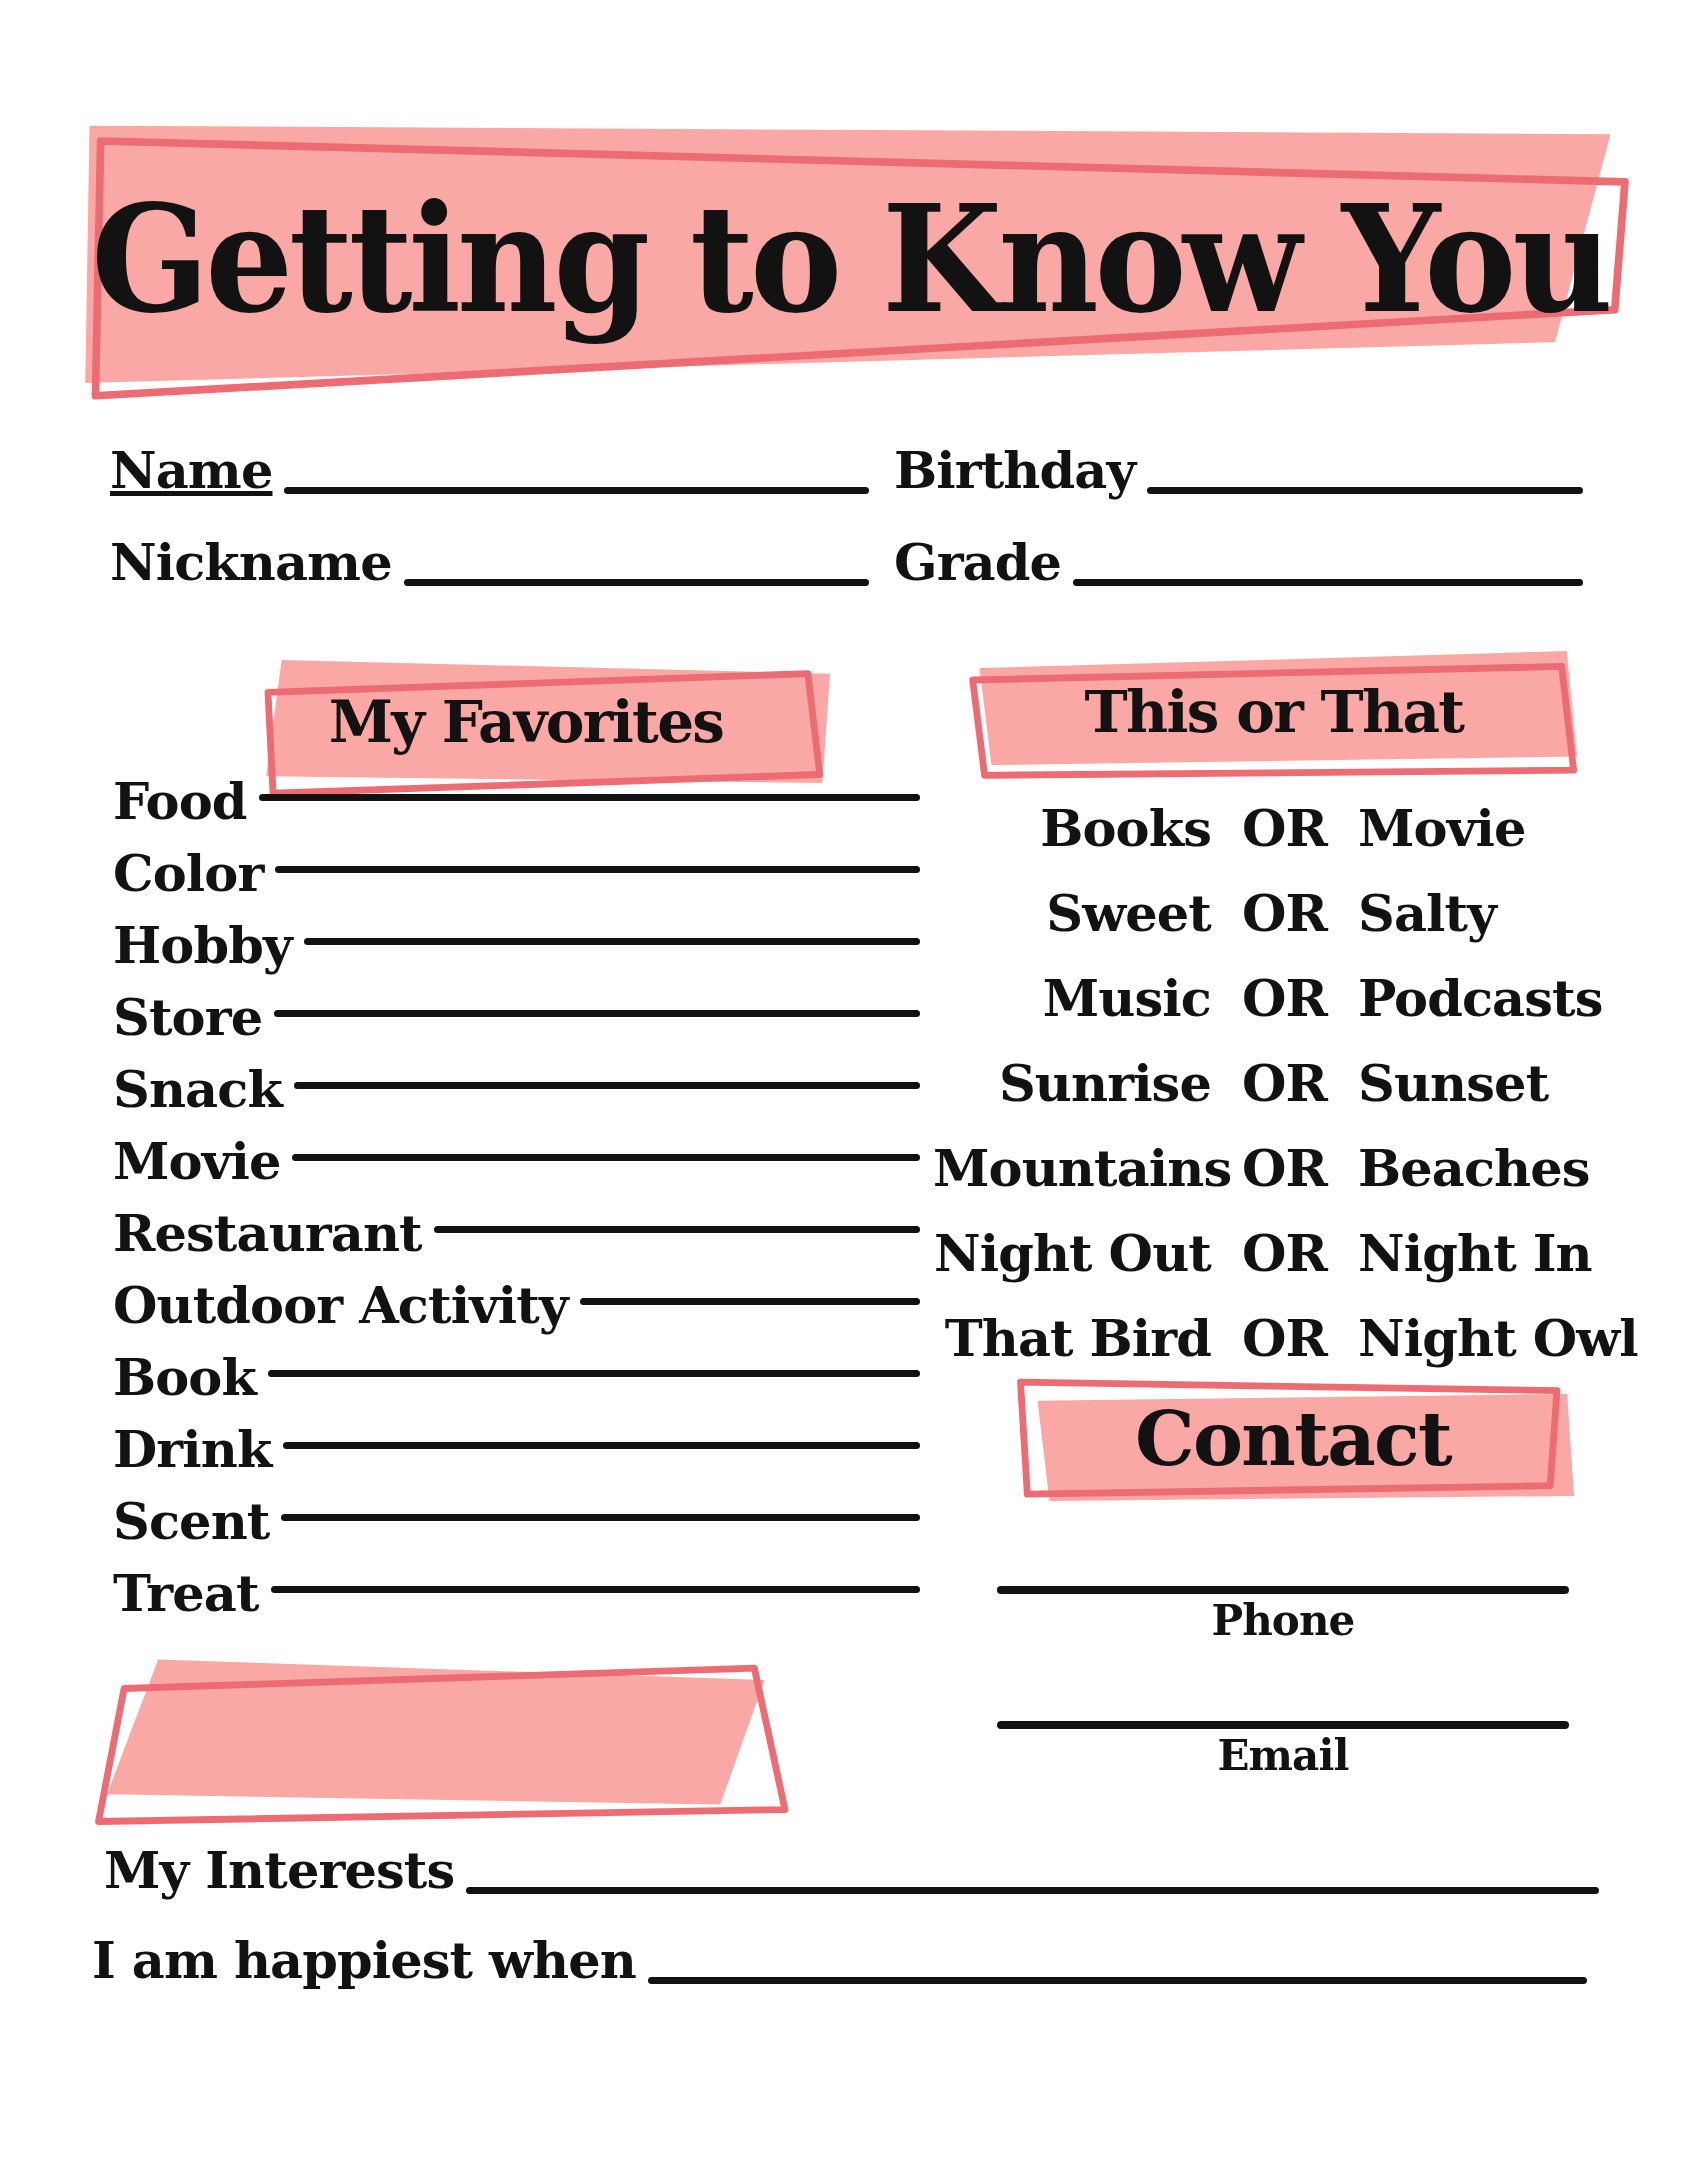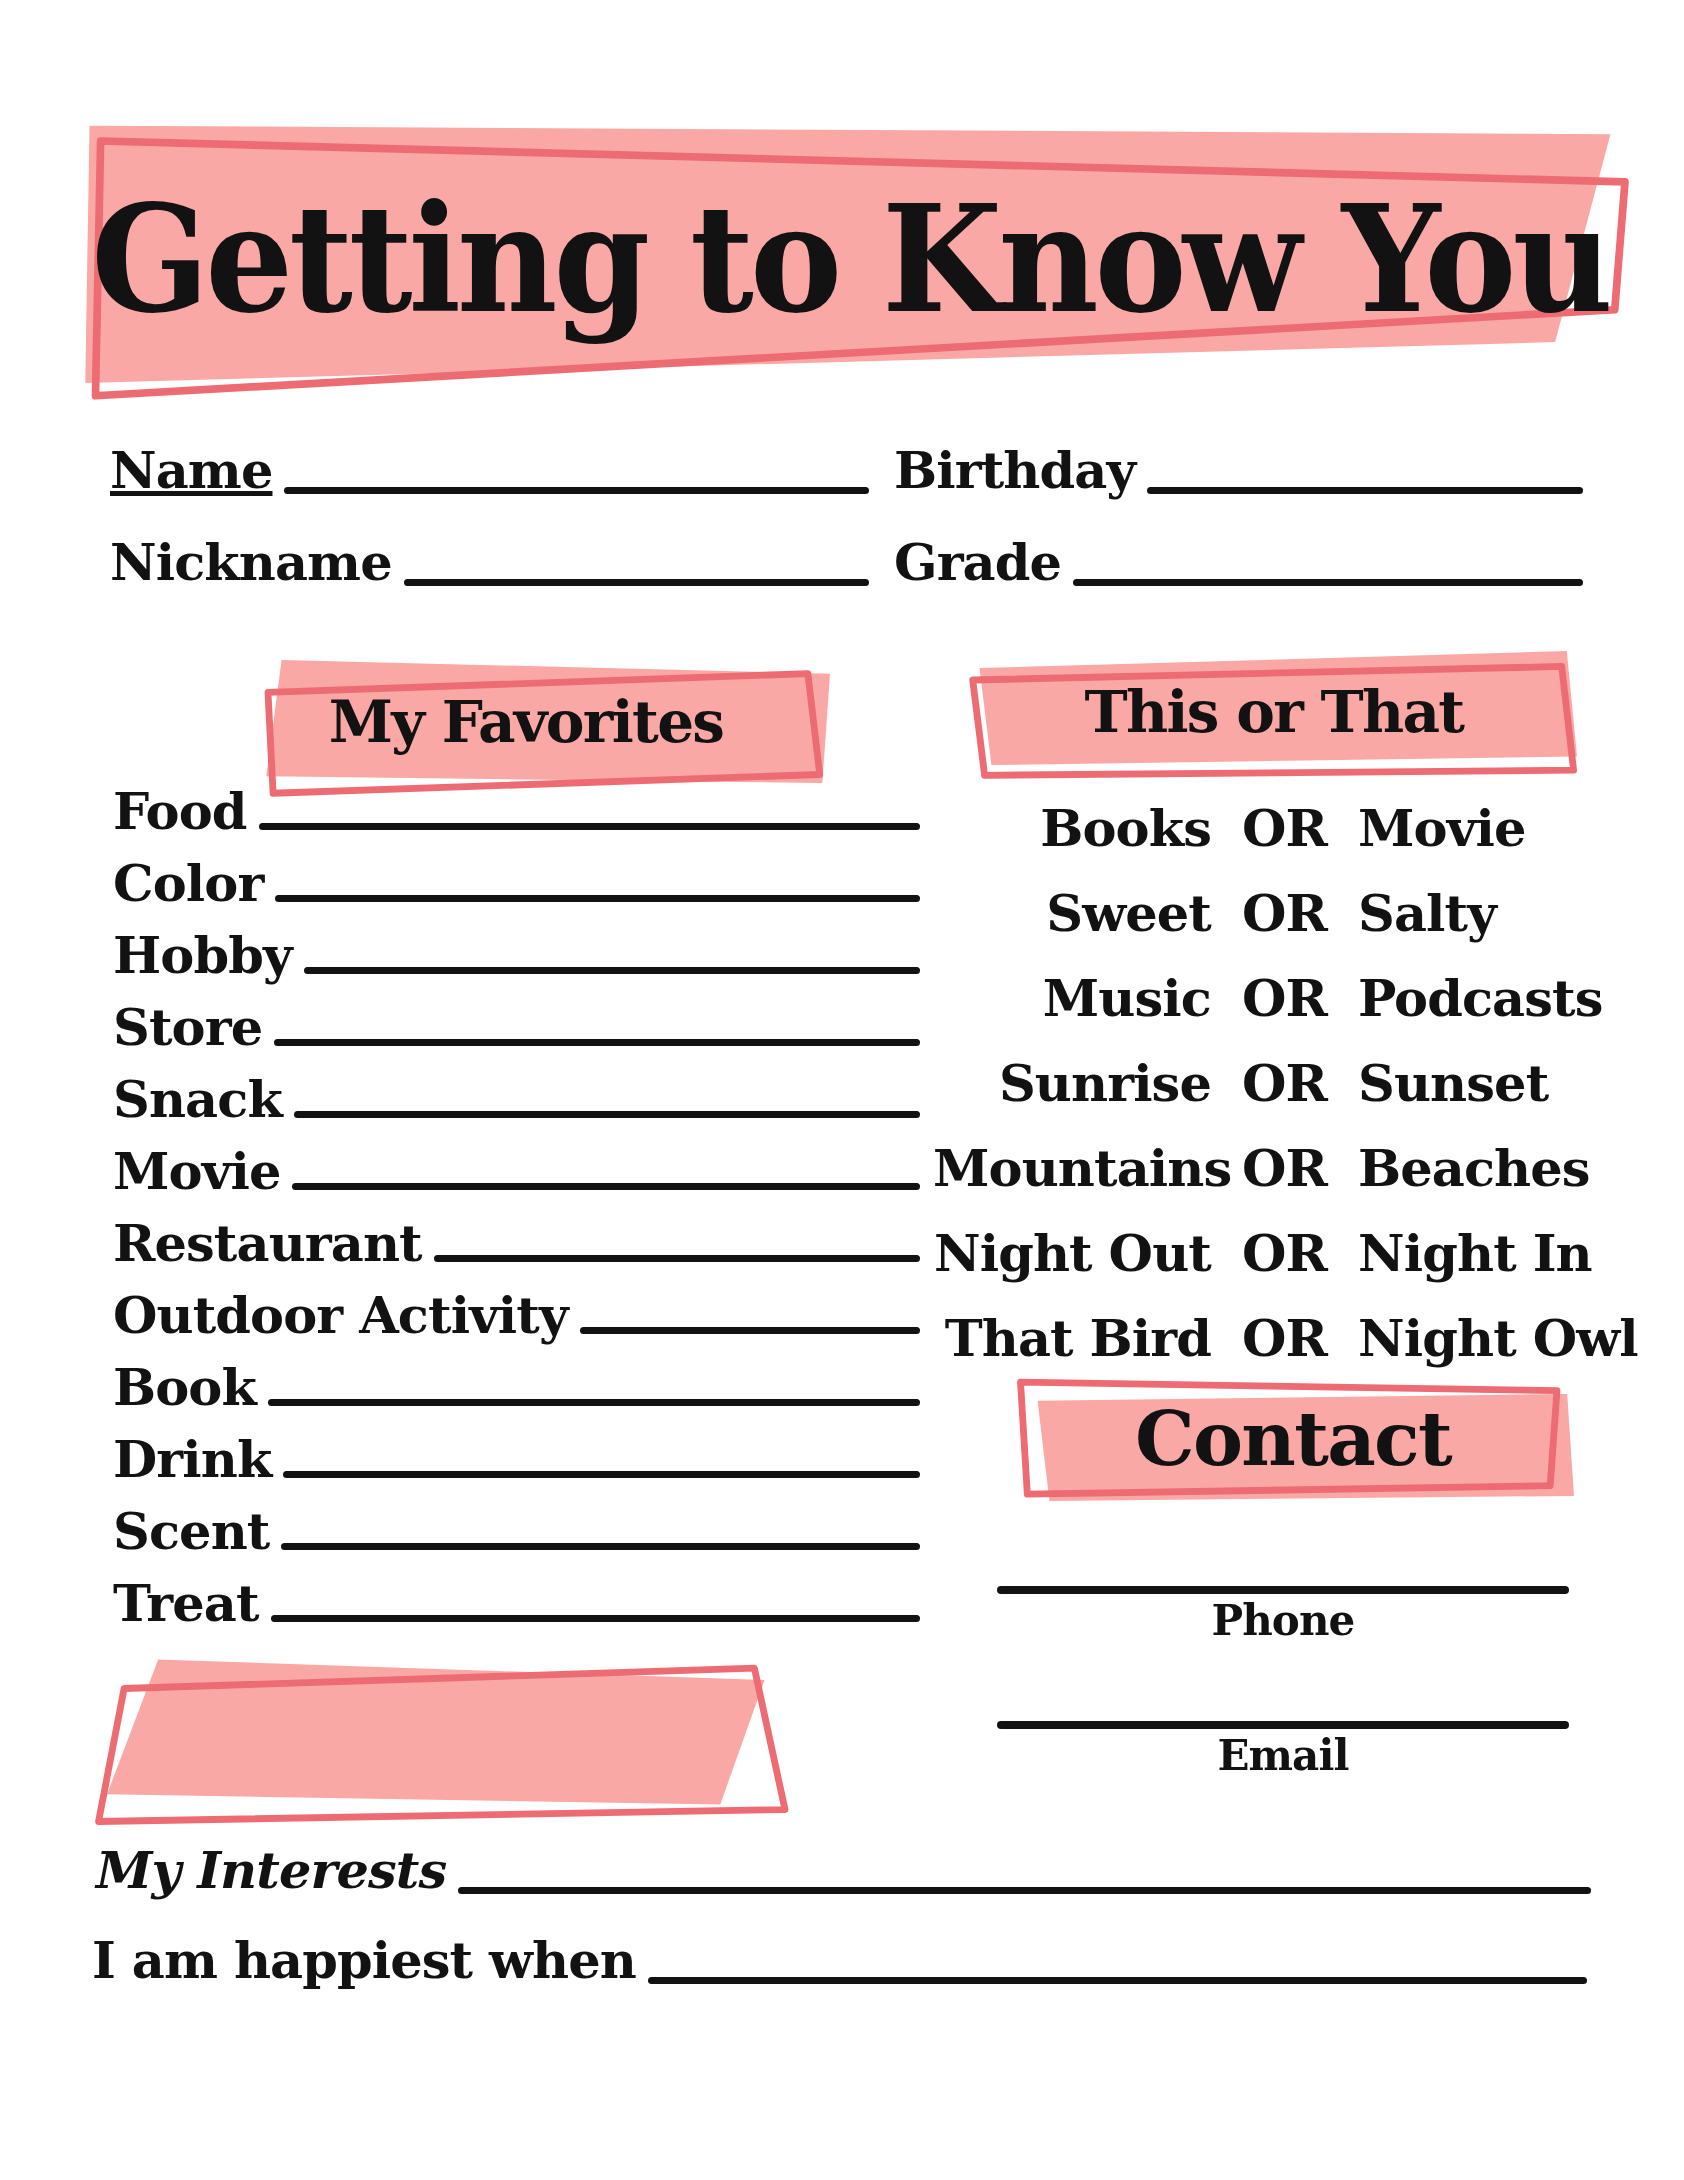--- a/index.html
+++ b/index.html
@@ -36,21 +36,21 @@
     display:flex;align-items:flex-end;
     white-space:nowrap;
   }
   .lbl{font-size:51px;line-height:1;letter-spacing:-0.9px;}
   .line{
     flex:1;height:7.7px;background:var(--ink);
     border-radius:5.1px;margin-left:12px;margin-bottom:1.7px;
   }
   
   .fav-rows{position:absolute;left:113px;top:765px;width:807px;}
-  .fav-row{height:72px;display:flex;align-items:flex-end;white-space:nowrap;}
+  .fav-row{height:72px;display:flex;align-items:center;white-space:nowrap;}
   .fav-row .line{margin-bottom:6.8px;}
   
   .tot-rows{position:absolute;left:933px;top:786px;width:703px;}
   .tot-row{
     height:85px;
     display:grid;grid-template-columns:1fr auto 1fr;
     column-gap:31px;align-items:center;
     font-size:51px;letter-spacing:-0.9px;line-height:1;white-space:nowrap;
   }
   .tot-left{text-align:right;min-width:0;}
@@ -228,21 +228,21 @@
   <div class="contact-line" style="top:1721px;"></div>
   <div class="contact-label" style="top:1735px;">Email</div>
 
   <section class="banner" style="left:73px;top:1651px;width:712px;height:179px;">
     <svg class="banner-svg" viewBox="0 0 836 210" preserveAspectRatio="none">
       <polygon points="100,10 812,34 760,180 40,168" fill="var(--pink)"></polygon>
       <polygon points="60,44 800,20 836,186 30,200" fill="none" stroke="var(--rose)" stroke-width="8" stroke-linejoin="round"></polygon>
     </svg>
   </section>
 
-  <div class="field-row" style="left:96px;top:1838px;width:1495px;height:58px;font-style:italic;">
+  <div class="field-row" style="left:104px;top:1838px;width:1495px;height:58px;">
     <span class="lbl">My Interests</span>
     <span class="line"></span>
   </div>
   <div class="field-row" style="left:92px;top:1928px;width:1495px;height:58px;">
     <span class="lbl">I am happiest when</span>
     <span class="line"></span>
   </div>
 
 </div>
 

